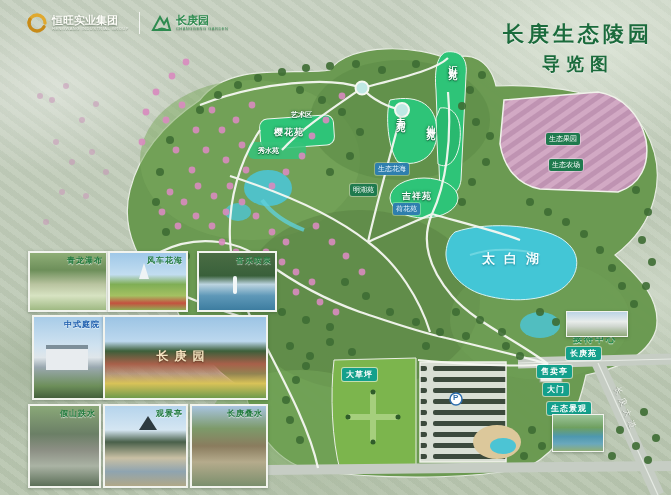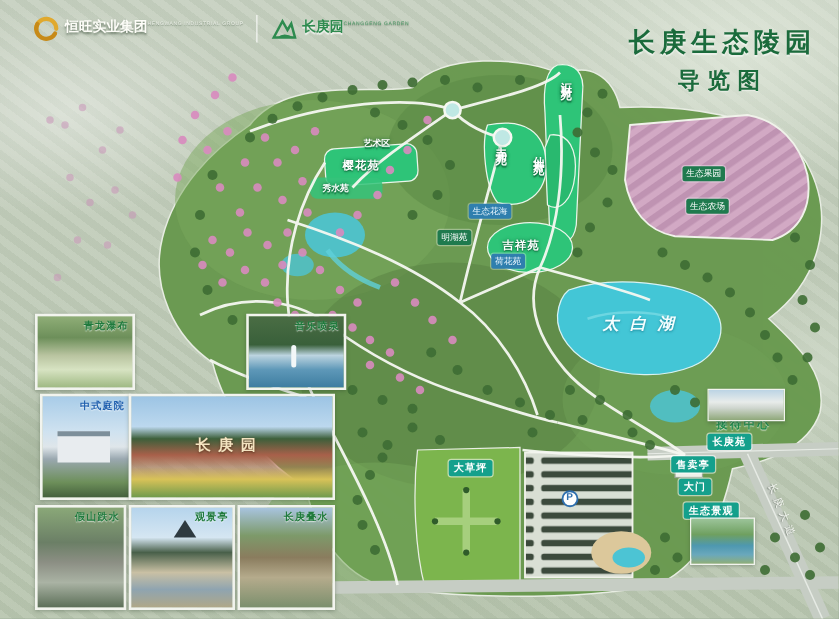--- a/index.html
+++ b/index.html
@@ -12,21 +12,21 @@
       radial-gradient(ellipse 260px 160px at 45% 92%, rgba(168,184,158,.55), transparent 60%),
       radial-gradient(ellipse 180px 120px at 5% 75%, rgba(150,168,140,.5), transparent 60%),
       radial-gradient(ellipse 200px 140px at 98% 60%, rgba(214,223,208,.6), transparent 60%),
       repeating-linear-gradient(37deg, rgba(255,255,255,.05) 0 6px, rgba(90,110,85,.06) 6px 12px),
       linear-gradient(#c7d1c1,#b9c6b0);
   }
   .map-svg{position:absolute;left:0;top:0;}
   
   .logos{position:absolute;left:26px;top:12px;display:flex;align-items:center;gap:10px;}
   .logo{display:flex;align-items:center;gap:4px;}
-  .logo-texts{display:flex;flex-direction:row;line-height:1.05;}
+  .logo-texts{display:flex;flex-direction:column;line-height:1.05;}
   .logo-name{font-size:11px;font-weight:bold;color:#fdfdf8;text-shadow:0 1px 2px rgba(60,80,60,.7);}
   .logo-name.green{color:#2e8b4f;text-shadow:0 1px 1px rgba(255,255,255,.8);}
   .logo-sub{font-size:4px;color:#eef2ea;letter-spacing:.5px;text-shadow:0 1px 1px rgba(60,80,60,.6);}
   .logo-sub.green{color:#4b9a66;}
   .logo-divider{width:1px;height:22px;background:rgba(255,255,255,.8);}
   .title{position:absolute;right:18px;top:20px;text-align:center;color:#1b6b3c;
          text-shadow:0 1px 1px rgba(255,255,255,.55);}
   .title .l1{font-size:21px;font-weight:bold;letter-spacing:4px;}
   .title .l2{font-size:18px;font-weight:bold;letter-spacing:6px;margin-top:4px;}
   
@@ -36,21 +36,21 @@
   .vert{writing-mode:vertical-rl;letter-spacing:3px;}
   .small{font-size:7px;letter-spacing:0;}
   .badge-dark{background:#1f7a4e;color:#fff;font-size:7px;padding:1px 3px;border-radius:2px;
         box-shadow:0 0 0 1px rgba(255,255,255,.35);}
   .badge-blue{background:#2f7fae;color:#e8f6ff;font-size:7px;padding:1px 3px;border-radius:2px;
         box-shadow:0 0 0 1px rgba(255,255,255,.3);}
   .badge-teal{background:#14a08c;color:#fff;font-size:8px;font-weight:bold;padding:1px 4px;border-radius:2px;
         box-shadow:0 0 0 1px rgba(255,255,255,.55);letter-spacing:1px;}
   .green-text{color:#1d8a4d;font-weight:bold;font-size:9px;letter-spacing:2px;
         text-shadow:0 1px 1px rgba(255,255,255,.8);}
-  .lake-label{color:#f4feff;font-size:13px;font-weight:bold;font-style:italic;letter-spacing:9px;
+  .lake-label{color:#f4feff;font-size:13px;font-weight:bold;letter-spacing:9px;
         text-shadow:0 1px 2px rgba(0,90,110,.6);}
   .road-label{color:#f5f8f2;font-size:8px;letter-spacing:4px;transform:rotate(68deg);
         transform-origin:left top;text-shadow:0 1px 1px rgba(80,90,80,.7);}
   
   .photo{position:absolute;border:2px solid #f2f4ee;box-sizing:border-box;
          box-shadow:0 1px 3px rgba(40,60,40,.35);}
   .photo .cap{position:absolute;top:2px;right:3px;font-size:8px;font-weight:bold;color:#1f7a3c;
          text-shadow:0 1px 1px rgba(255,255,255,.75);letter-spacing:1px;}
   .photo .cap.blue{color:#1f5fae;}
   .gate-sign{position:absolute;left:32%;top:38%;font-size:12px;font-weight:bold;color:#f3e3c0;
@@ -356,29 +356,33 @@
   <span class="lbl badge-blue" style="left:375px;top:163px;">生态花海</span>
   <span class="lbl badge-blue" style="left:393px;top:203px;">荷花苑</span>
   <span class="lbl badge-dark" style="left:546px;top:133px;">生态果园</span>
   <span class="lbl badge-dark" style="left:549px;top:159px;">生态农场</span>
 
   <span class="lbl green-text" style="left:573px;top:297px;margin-top:36px;">接待中心</span>
   <span class="lbl badge-teal" style="left:566px;top:347px;">长庚苑</span>
   <span class="lbl badge-teal" style="left:547px;top:402px;">生态景观</span>
   <span class="lbl badge-teal" style="left:537px;top:365px;">售卖亭</span>
   <span class="lbl badge-teal" style="left:543px;top:383px;">大门</span>
-  <span class="lbl badge-teal" style="left:359px;top:368px;font-family:Liberation Mono, monospace;">大草坪</span>
+  <span class="lbl badge-teal" style="left:342px;top:368px;font-family:Liberation Mono, monospace;">大草坪</span>
 
   <span class="lbl lake-label" style="left:482px;top:250px;">太白湖</span>
   <span class="lbl road-label" style="left:622px;top:385px;">长庚大道</span>
   <span class="lbl" style="left:453px;top:393px;font-size:8px;font-weight:bold;color:#2f6fae;">P</span>
 
   <div class="photo p-falls" style="left:28px;top:251px;width:80px;height:61px;">
     <span class="cap">青龙瀑布</span>
   </div>
+  <div class="photo p-windmill" style="left:108px;top:251px;width:80px;height:61px;">
+    <span class="windmill-icon"></span>
+    <span class="cap">风车花海</span>
+  </div>
   <div class="photo p-fountain" style="left:197px;top:251px;width:80px;height:61px;font-family:Liberation Serif, serif;">
     <span class="fountain-icon"></span>
     <span class="cap">音乐喷泉</span>
   </div>
 
   <div class="photo p-court" style="left:32px;top:315px;width:73px;height:85px;">
     <span class="building-icon"></span>
     <span class="cap blue">中式庭院</span>
   </div>
   <div class="photo p-gate" style="left:103px;top:315px;width:165px;height:85px;">

